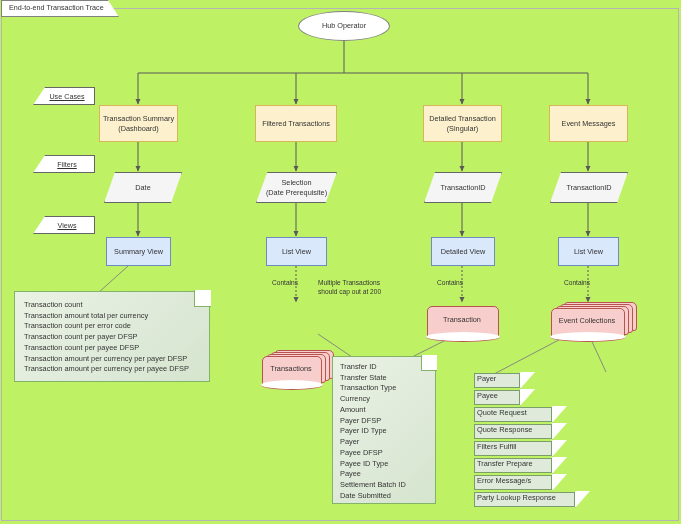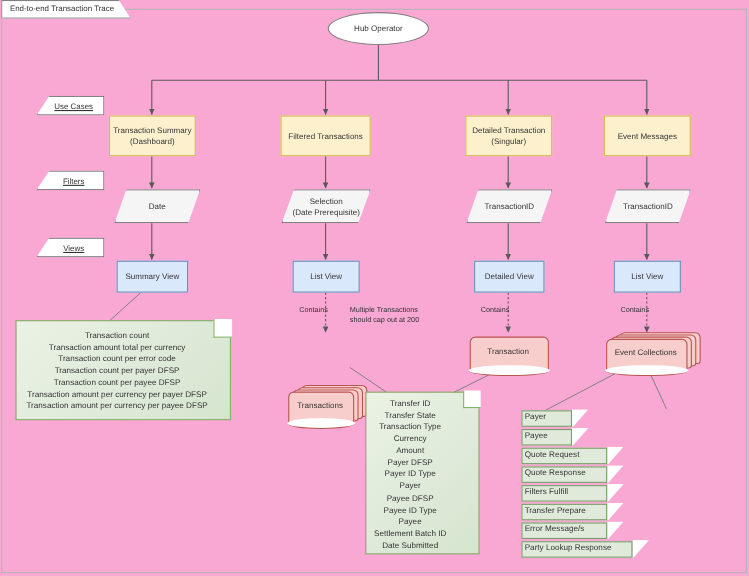--- a/index.html
+++ b/index.html
@@ -1,17 +1,17 @@
 <!DOCTYPE html>
 <html><head>
 <meta charset="utf-8">
 <style>
   html,body{margin:0;padding:0;background:#ffffff;}
   body{font-family:"Liberation Sans","DejaVu Sans",sans-serif;}
-  #canvas{position:relative;width:681px;height:524px;overflow:hidden;background:#f9a8d4;}
+  #canvas{position:relative;width:681px;height:524px;overflow:hidden;background:#bef264;}
 
   .frame{position:absolute;left:1px;top:8px;width:678px;height:513px;border:1px solid #b5b5b5;box-sizing:border-box;}
   .title-tab{position:absolute;left:1px;top:0px;width:118px;height:17px;box-sizing:border-box;}
   .title-tab .tabshape{position:absolute;inset:0;background:#ffffff;border:1px solid #808080;
      clip-path:polygon(0 0,107px 0,118px 17px,0 17px);}
   .title-tab .tabtext{position:absolute;left:8px;top:3px;font-size:7.2px;color:#333;white-space:nowrap;}
 
   .node{position:absolute;box-sizing:border-box;display:flex;align-items:center;justify-content:center;
         text-align:center;color:#333;font-size:7.3px;line-height:1.35;}
 
@@ -44,21 +44,21 @@
      border-radius:50%;}
   .tape .lbl{position:absolute;top:0;left:0;display:flex;align-items:center;justify-content:center;
      font-size:7.3px;color:#333;}
 
   
   .note{position:absolute;box-sizing:border-box;}
   .note .body{position:absolute;inset:0;background:linear-gradient(135deg,#eaf2e4 0%,#dfeada 55%,#d5e5cd 100%);
      border:1px solid #82b366;}
   .note .fold{position:absolute;right:-1px;top:-1px;background:#ffffff;border-left:1px solid #82b366;
      border-bottom:1px solid #82b366;}
-  .note .txt{position:absolute;left:0;top:0;font-size:7.4px;color:#333;line-height:1.45;white-space:pre;text-align:center;}
+  .note .txt{position:absolute;left:0;top:0;font-size:7.4px;color:#333;line-height:1.45;white-space:pre;}
 
   
   .enote{position:absolute;box-sizing:border-box;}
   .enote .body{position:absolute;inset:0;background:#dfeada;border:1px solid #7a9e6b;}
   .enote .tail{position:absolute;top:-1px;background:#ffffff;border-bottom:1px solid #7a9e6b;}
   .enote .txt{position:absolute;left:3px;top:1px;font-size:7.4px;color:#333;white-space:nowrap;}
 
   .lbl-note{position:absolute;font-size:6.6px;color:#333;line-height:1.35;white-space:pre;}
 
   svg.wires{position:absolute;left:0;top:0;width:681px;height:524px;pointer-events:none;}

